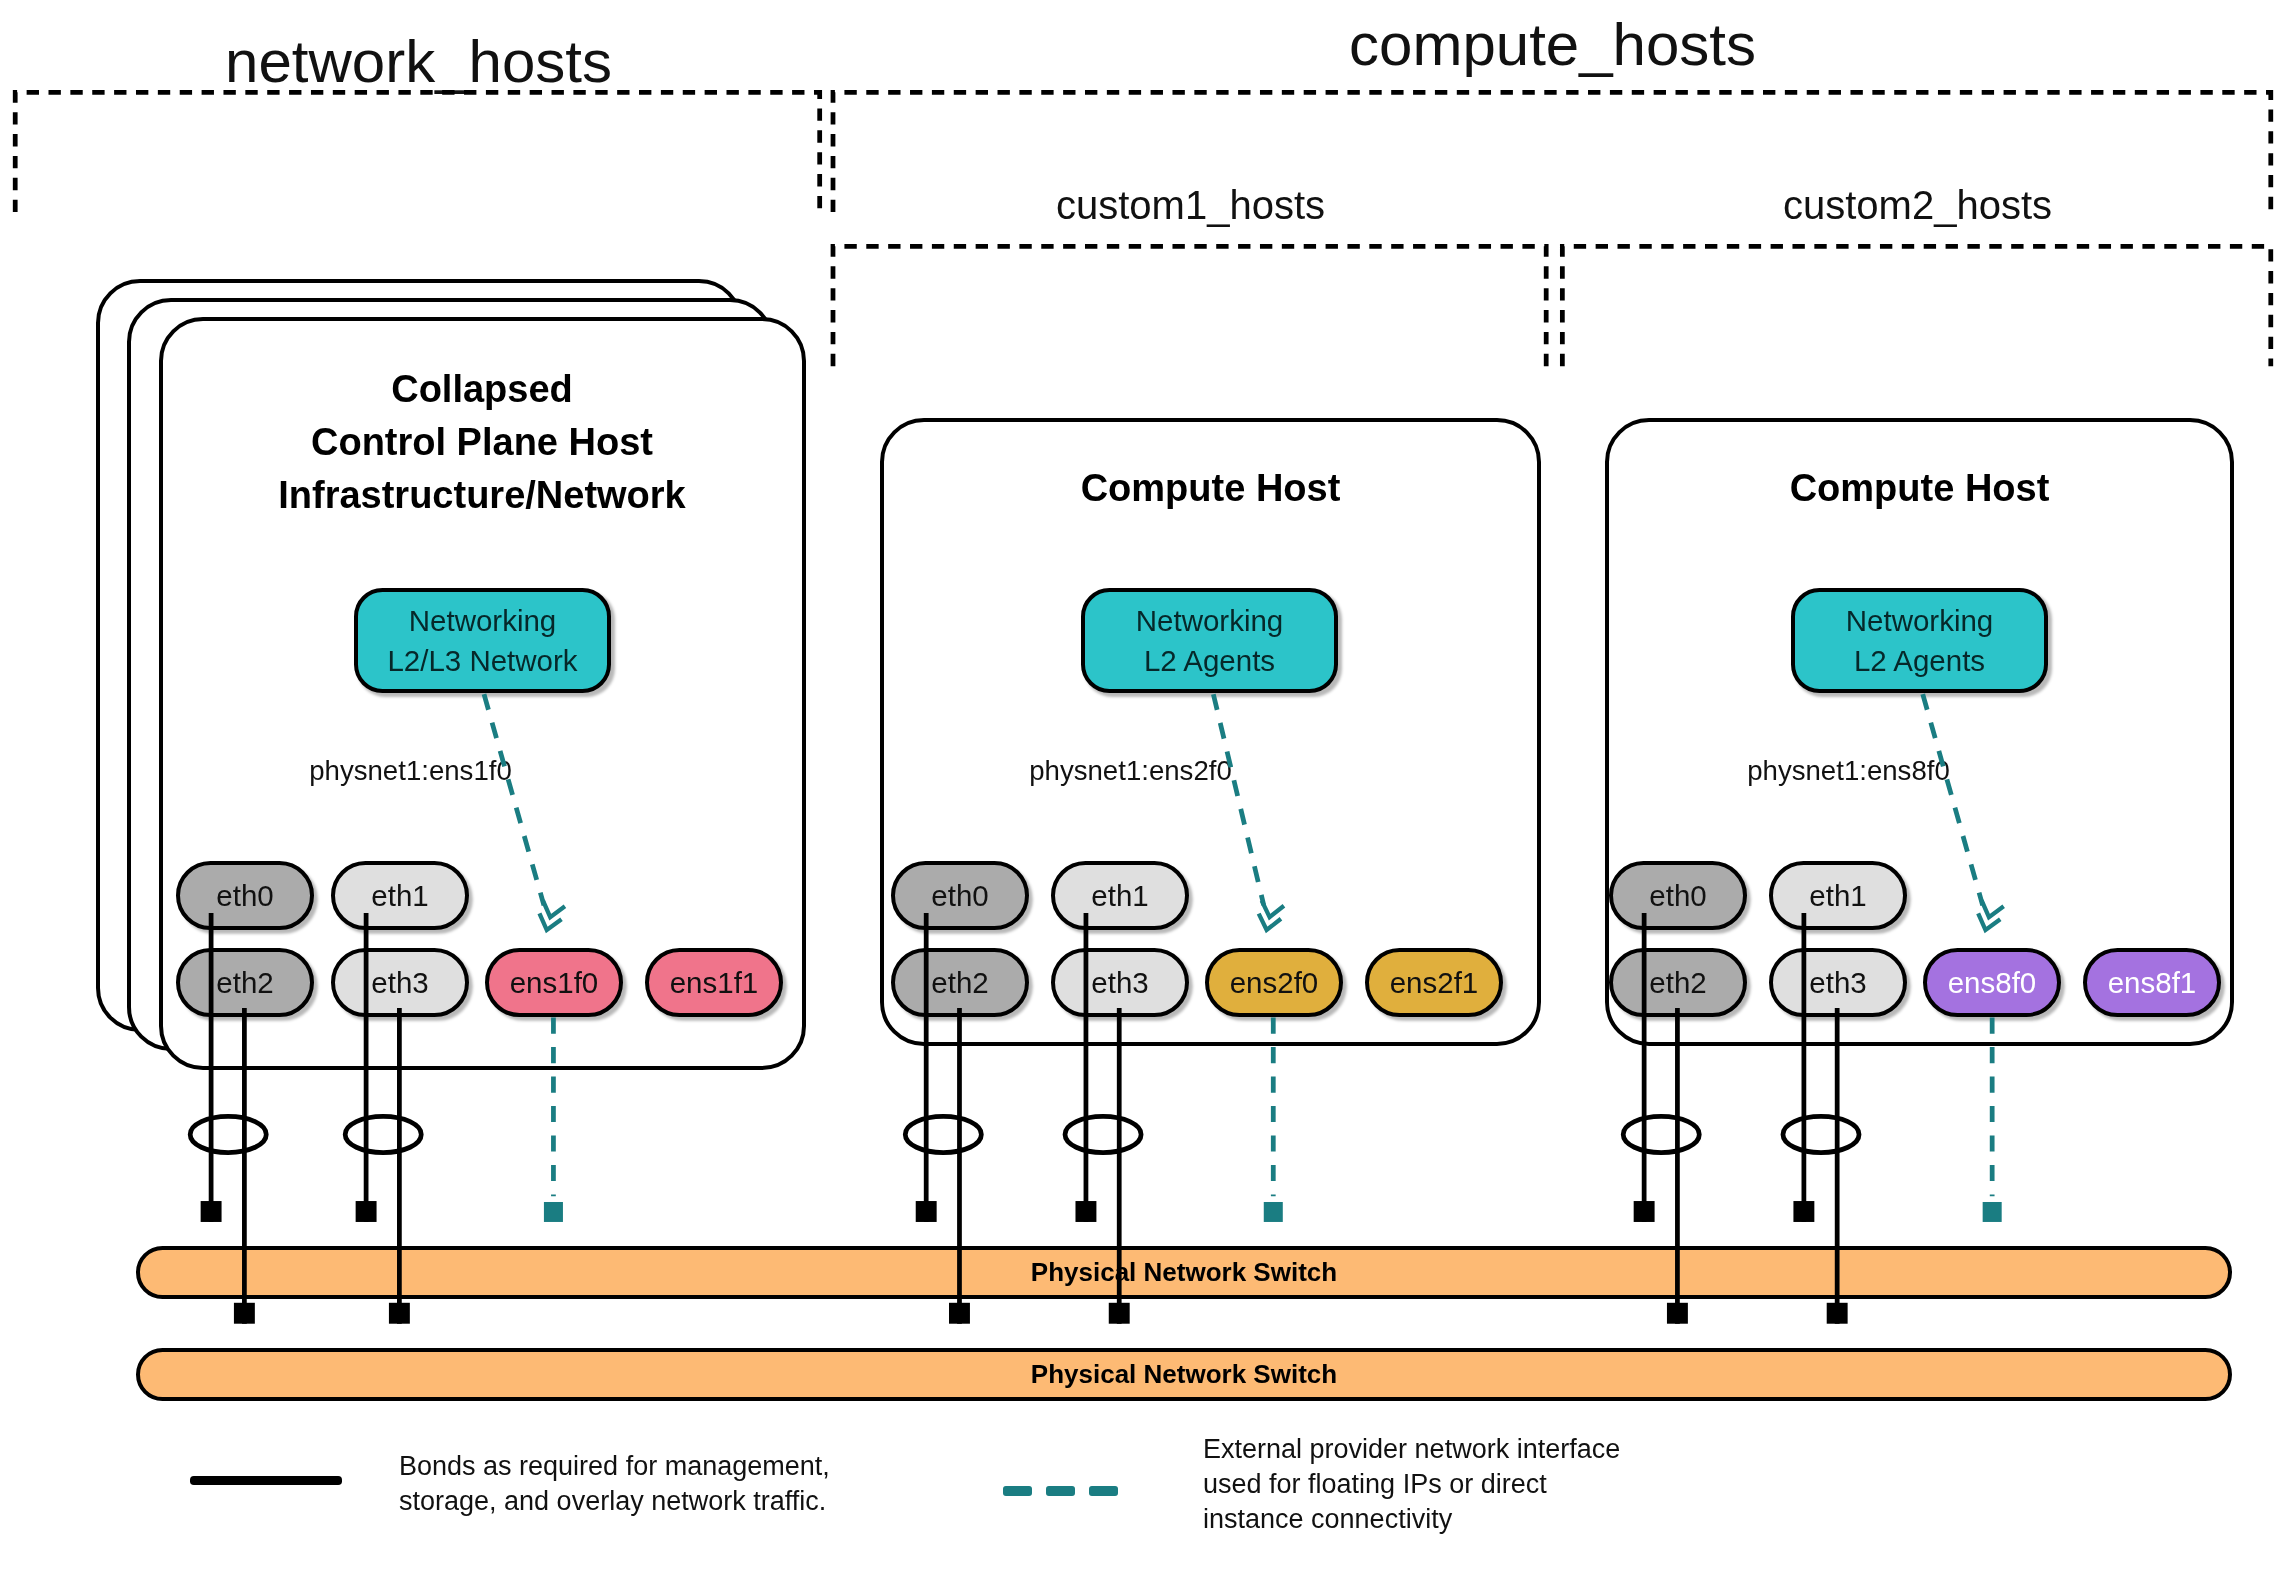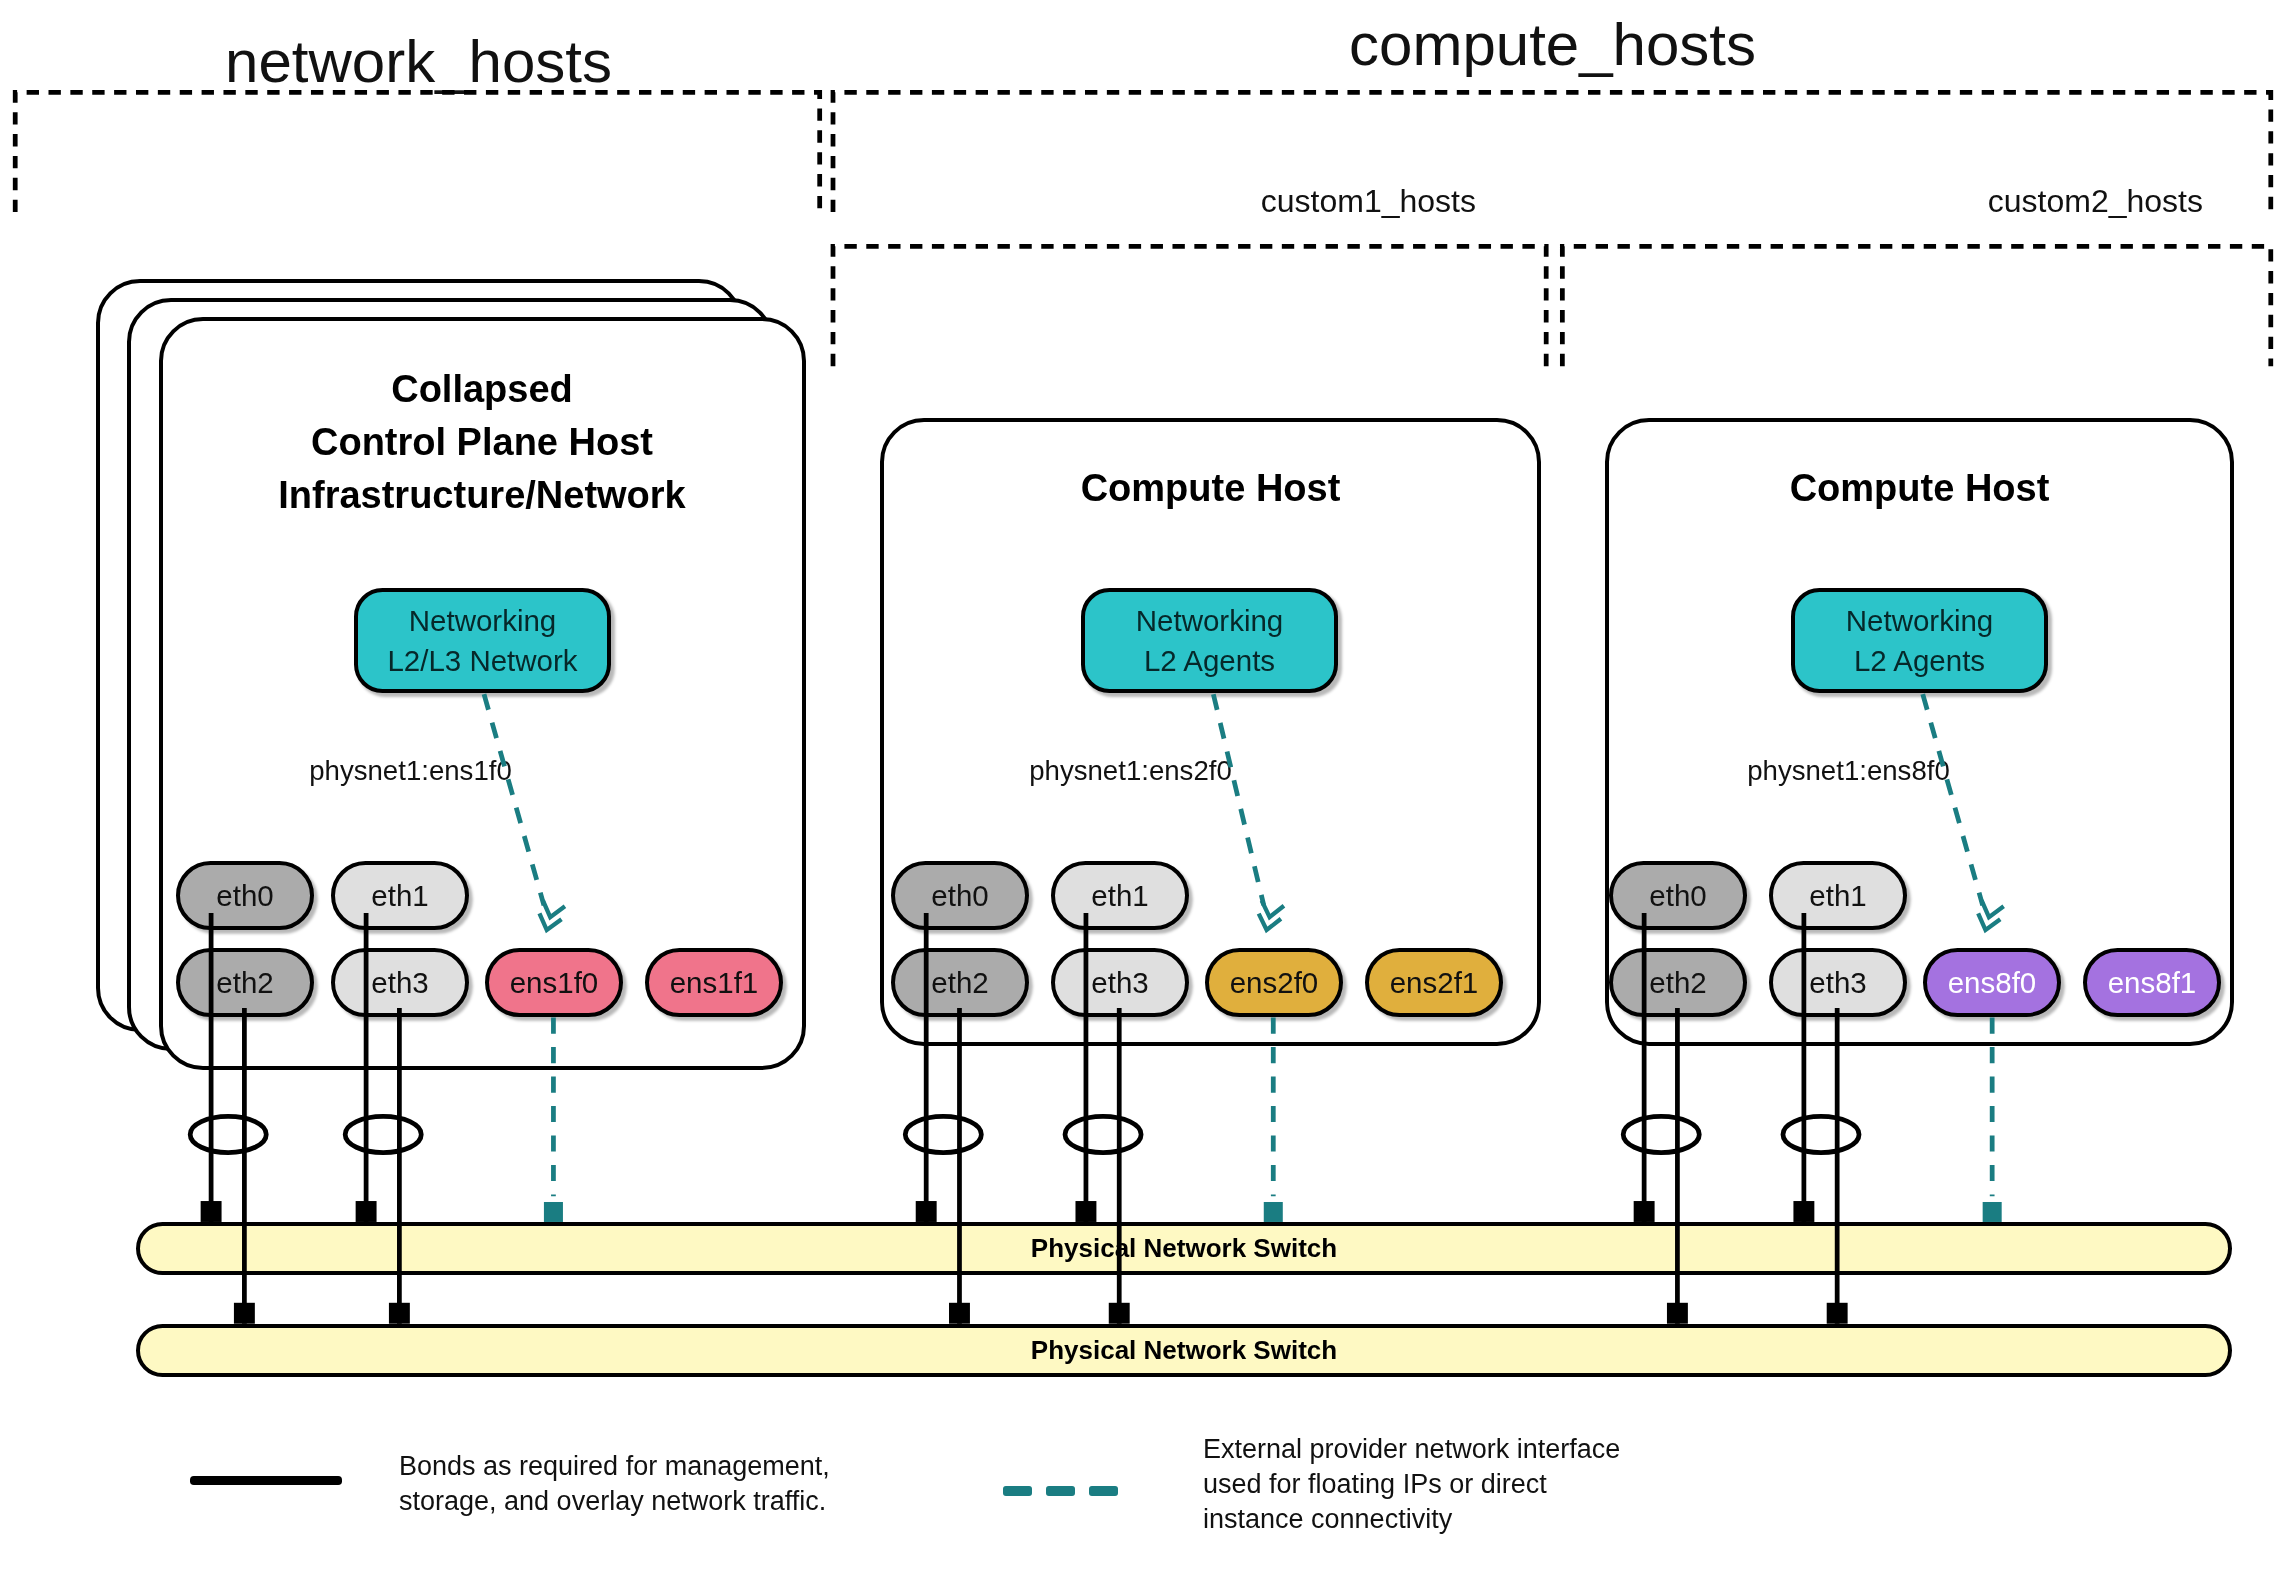--- a/index.html
+++ b/index.html
@@ -12,21 +12,21 @@
     --gray-dark:#ababab;
     --gray-light:#dfdfdf;
     --ink:#000000;
   }
   #canvas{
     position:relative;width:2286px;height:1590px;background:#fff;overflow:hidden;
     font-family:"Liberation Sans","DejaVu Sans",sans-serif;color:#111;
   }
   .abs{position:absolute;}
   .group-title{font-size:60px;font-weight:400;text-align:center;color:#111;}
-  .group-title.small{font-size:32px;text-align:right;}
+  .group-title.small{font-size:40px;}
   .host-box{
     position:absolute;background:#fff;border:4.8px solid var(--ink);border-radius:44px;
     box-sizing:border-box;
   }
   .host-title{position:absolute;text-align:center;font-weight:700;font-size:38px;line-height:53px;color:#000;margin-top:23px;}
   .agent-box{
     position:absolute;background:var(--agent-teal);border:4.8px solid var(--ink);border-radius:28.5px;
     box-sizing:border-box;display:flex;flex-direction:column;align-items:center;justify-content:center;
     font-size:29.5px;line-height:40px;color:#06282a;text-align:center;
     box-shadow:3.8px 3.8px 2.9px rgba(0,0,0,0.28);
@@ -36,24 +36,24 @@
     position:absolute;width:138px;height:69px;border:4.8px solid var(--ink);border-radius:35px;
     box-sizing:border-box;display:flex;align-items:center;justify-content:center;
     font-size:29.5px;color:#111;background:#fff;box-shadow:3.8px 3.8px 2.9px rgba(0,0,0,0.28);
   }
   .pill.gray-dark{background:var(--gray-dark);}
   .pill.gray-light{background:var(--gray-light);}
   .pill.pink{background:var(--nic-pink);}
   .pill.gold{background:var(--nic-gold);}
   .pill.purple{background:var(--nic-purple);color:#ffffff;}
   .switch-bar{
-    position:absolute;left:136px;width:2096px;height:53px;background:#fef9c3;
+    position:absolute;left:136px;width:2096px;height:53px;background:#fdba74;
     border:4.8px solid var(--ink);border-radius:28.5px;box-sizing:border-box;
     display:flex;align-items:center;justify-content:center;
-    font-size:26px;font-weight:700;color:#000;
+    font-size:26px;font-weight:700;color:#000;margin-top:24px;
   }
   .legend-text{position:absolute;font-size:27px;line-height:35px;color:#111;}
   .legend-swatch{position:absolute;background:#000;border-radius:3.8px;}
   .legend-dash{position:absolute;background:var(--provider-teal);border-radius:2.9px;}
   #overlay{position:absolute;left:0;top:0;pointer-events:none;z-index:20;}
   .conn{stroke:var(--ink);stroke-width:5;fill:none;}
   .bracket{stroke:var(--ink);stroke-width:5;fill:none;stroke-dasharray:13 10;}
   .tealdash{stroke:var(--provider-teal);stroke-width:5;fill:none;stroke-dasharray:17 14;}
   .tealsolid{stroke:var(--provider-teal);stroke-width:4.5;fill:none;}
   .pad{fill:var(--ink);}

